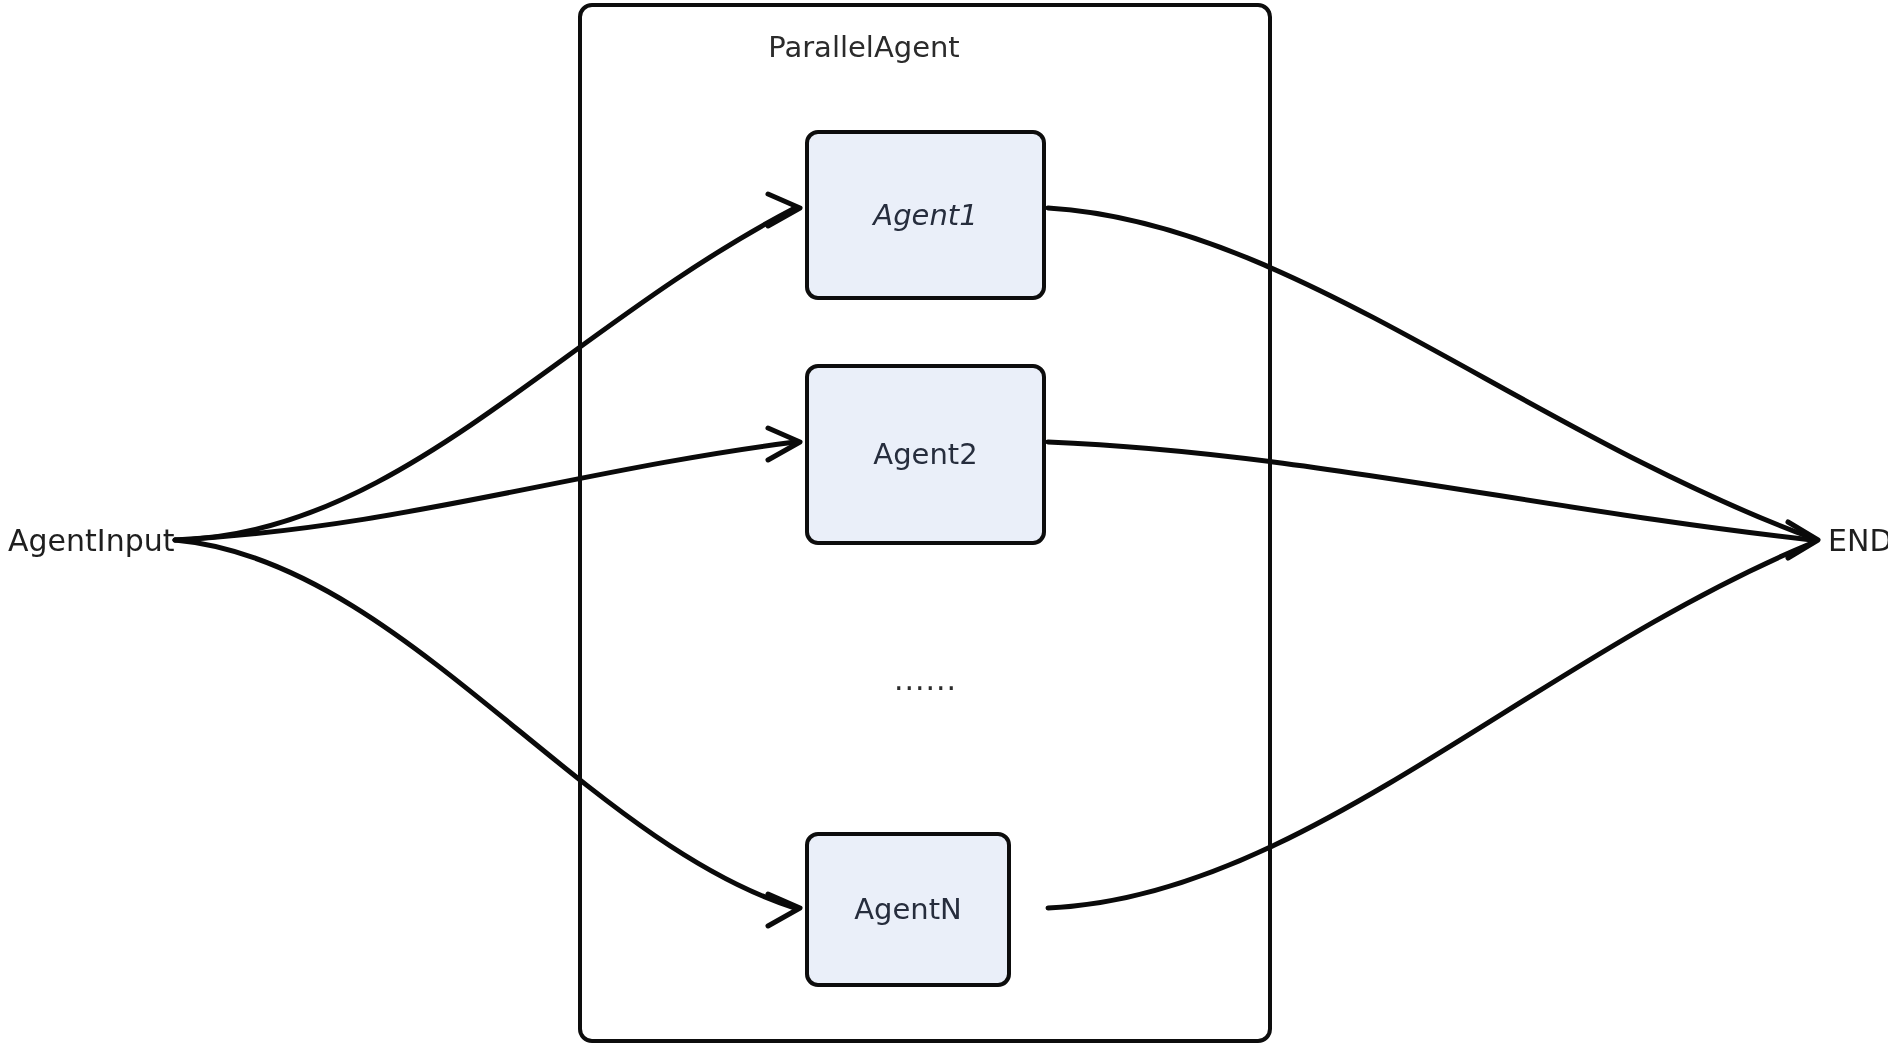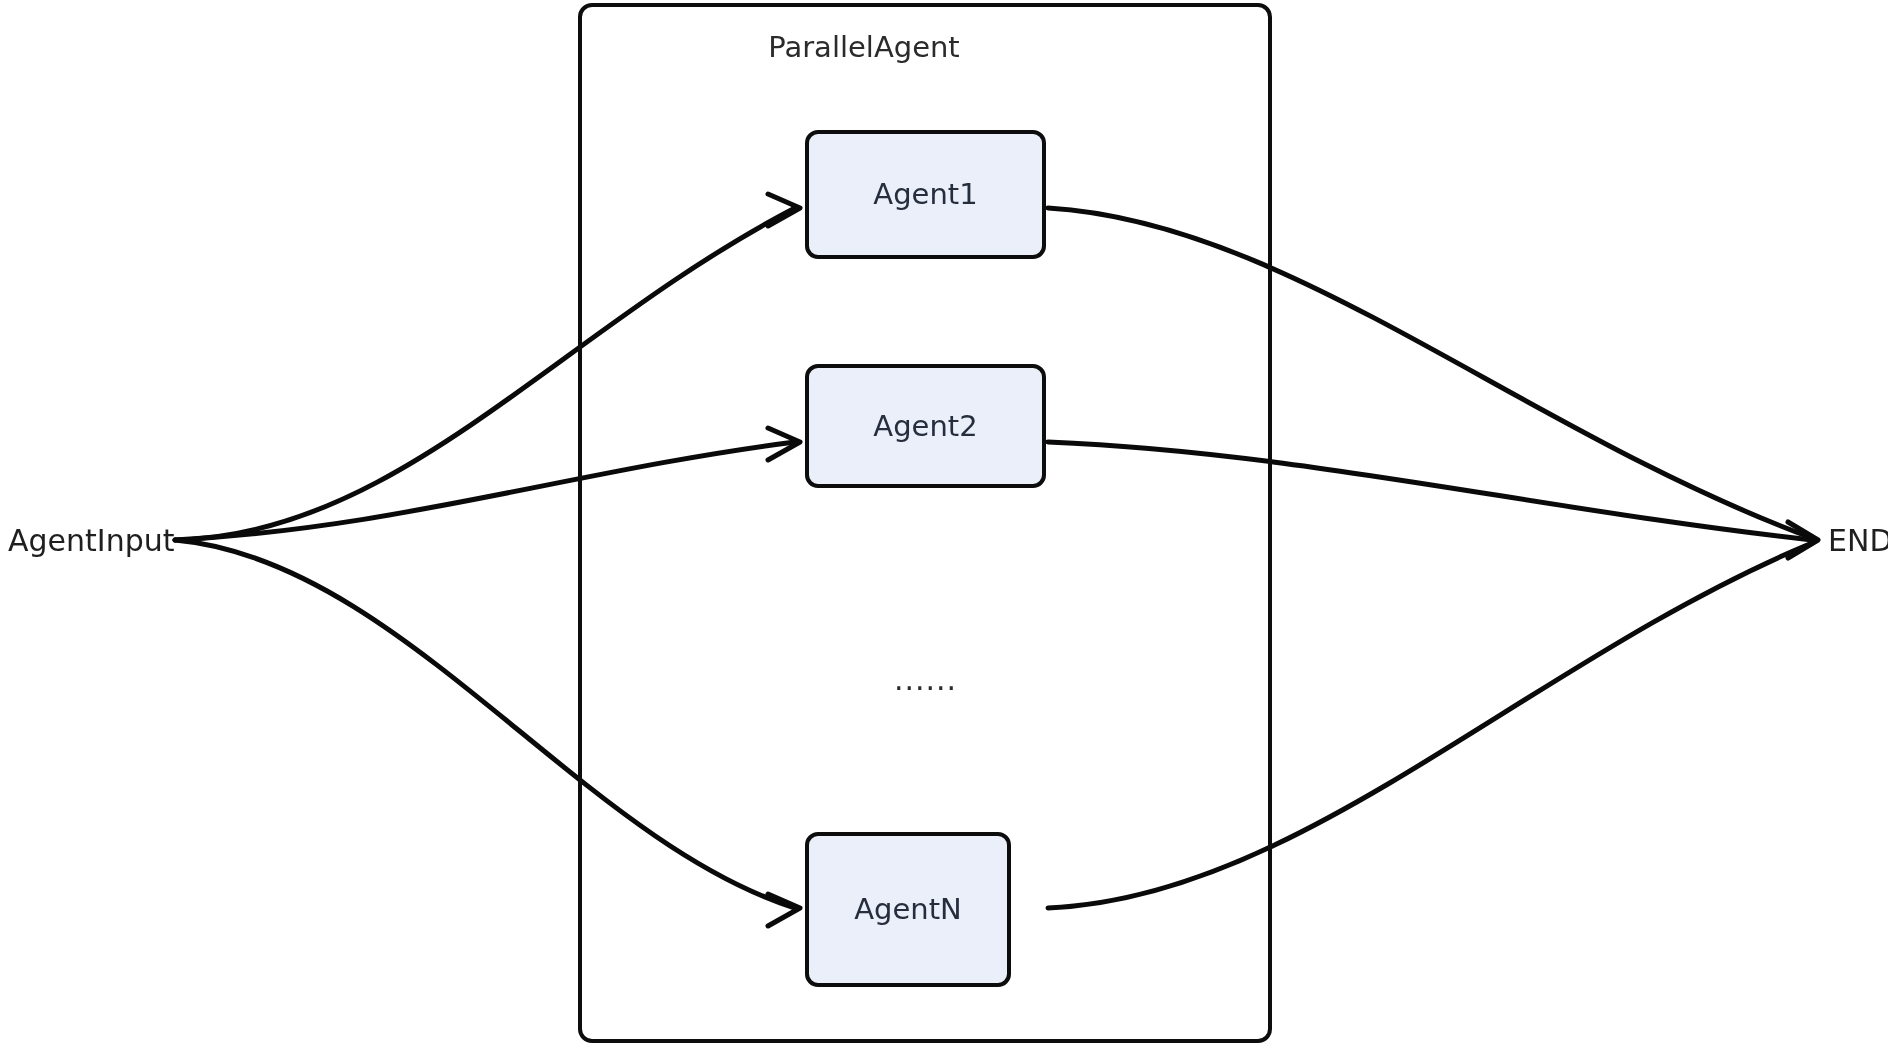--- a/index.html
+++ b/index.html
@@ -122,25 +122,25 @@
 
     <g>
       <path class="arrow-head" d="M 1788 522 L 1818 540 L 1788 558"></path>
     </g>
   </svg>
 
   <div class="group-container" style="left:578px; top:3px; width:694px; height:1040px;"></div>
 
   <div class="group-title" style="left:578px; top:33px; width:572px;">ParallelAgent</div>
 
-  <div class="agent-node" style="left:805px; top:130px; width:241px; height:129px;">
+  <div class="agent-node" style="left:805px; top:130px; width:241px; height:170px;font-style:italic;">
     <span class="agent-node-label">Agent1</span>
   </div>
 
-  <div class="agent-node" style="left:805px; top:364px; width:241px; height:124px;text-align:right;">
+  <div class="agent-node" style="left:805px; top:364px; width:241px; height:181px;text-align:right;">
     <span class="agent-node-label">Agent2</span>
   </div>
 
   <div class="agent-node" style="left:805px; top:832px; width:206px; height:155px;">
     <span class="agent-node-label">AgentN</span>
   </div>
 
   <div class="ellipsis-label" style="left:805px; top:665px; width:241px; text-align:center;">......</div>
 
   <div class="endpoint-label" style="left:8px; top:526px;">AgentInput</div>

